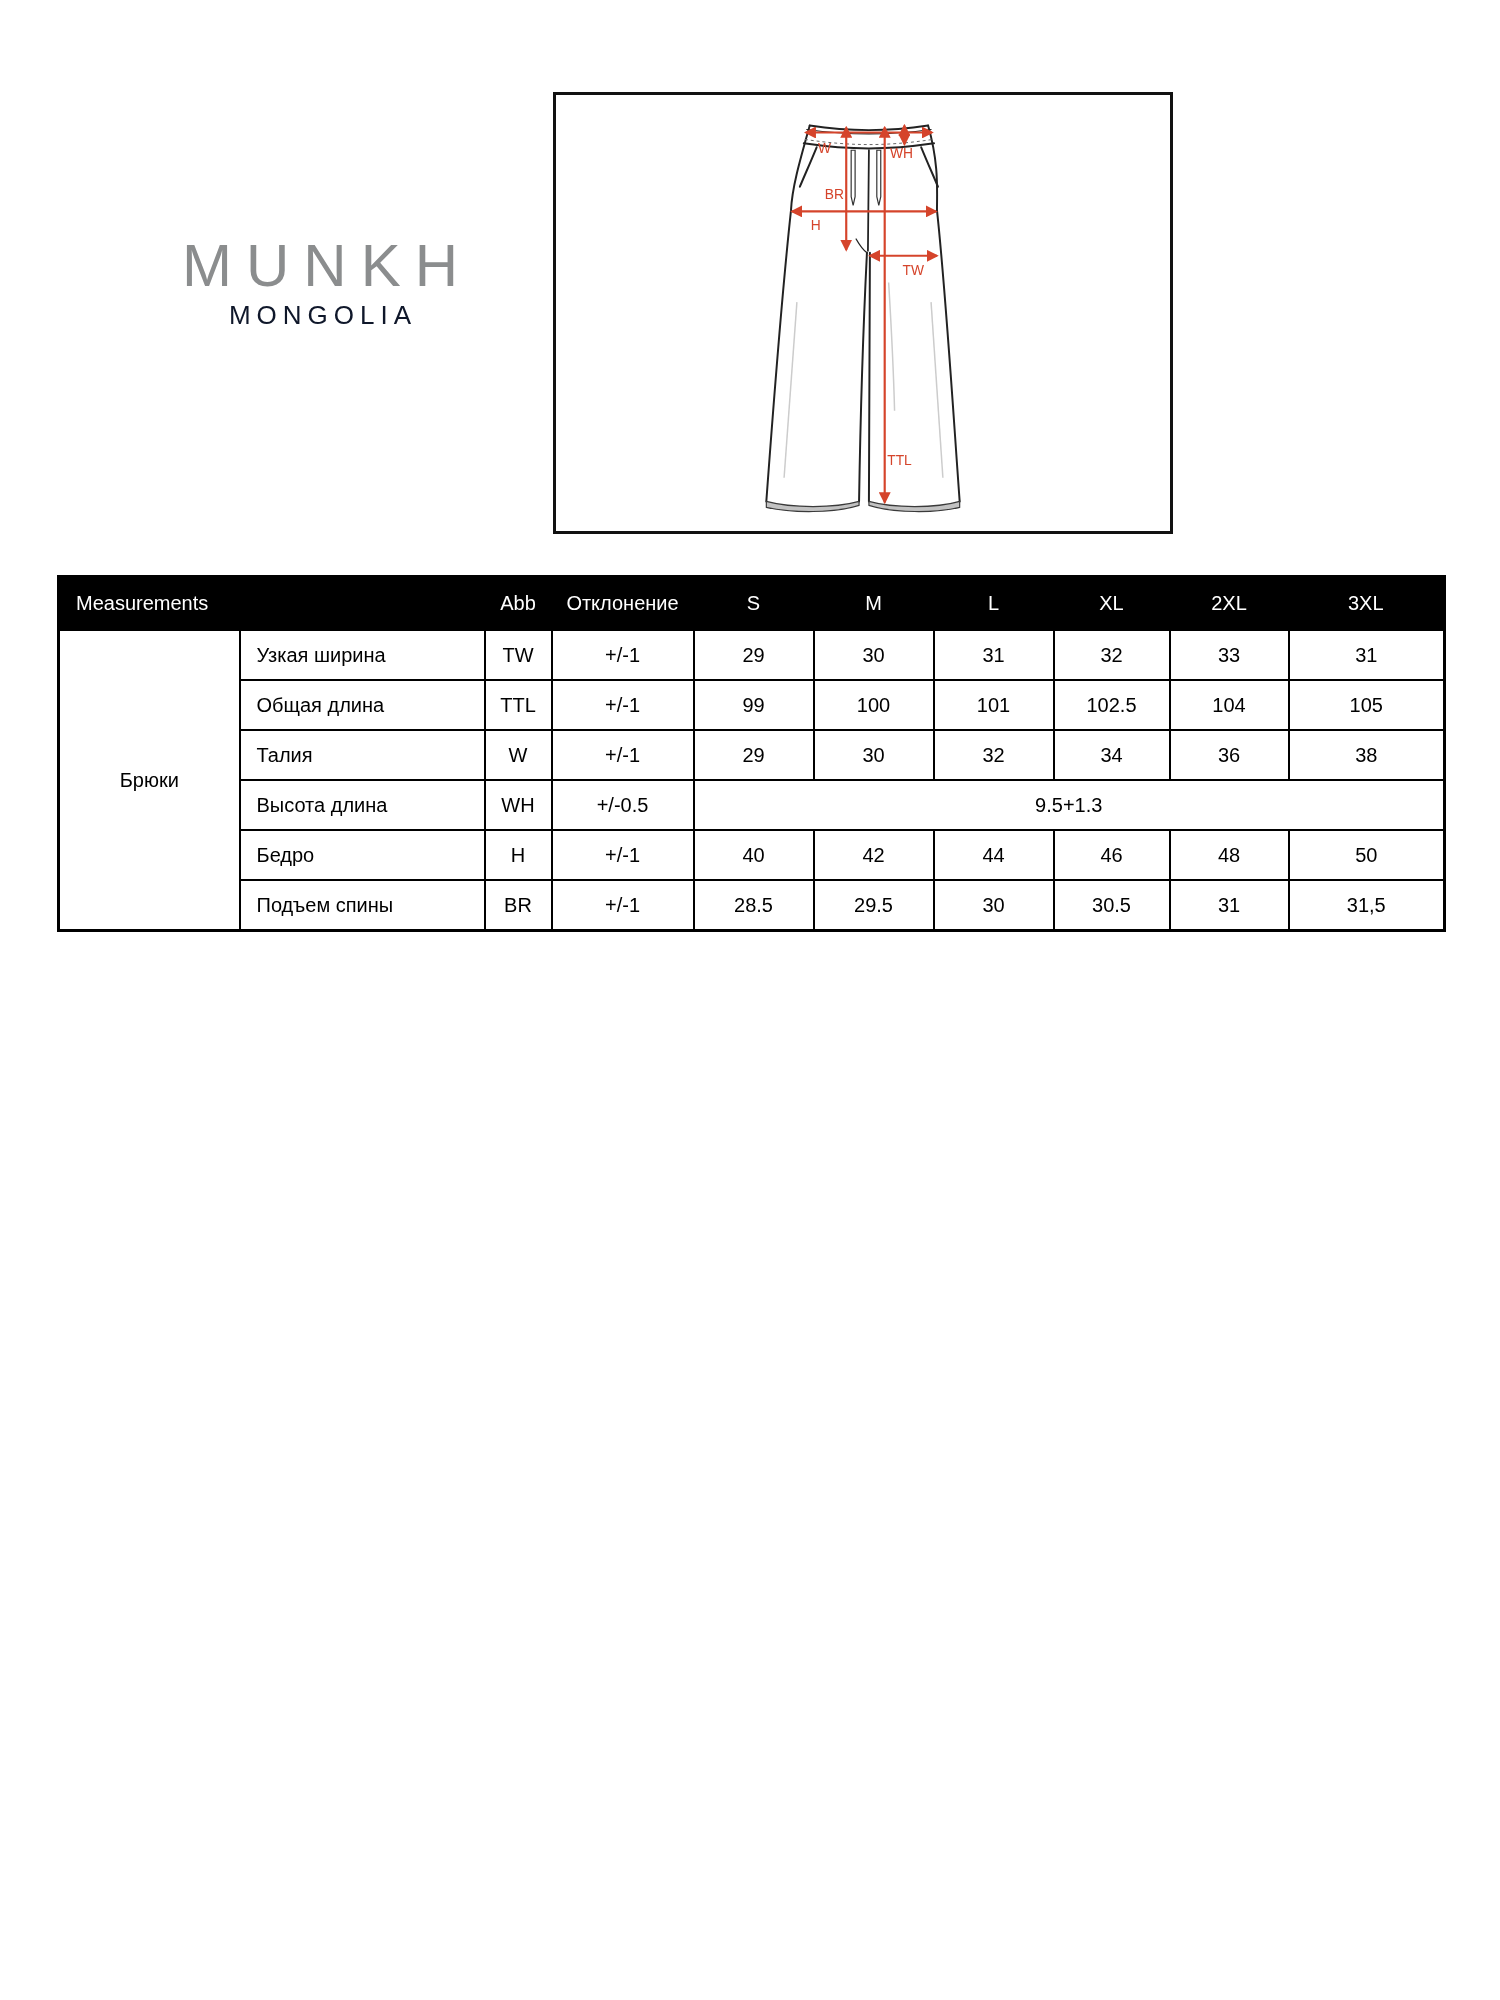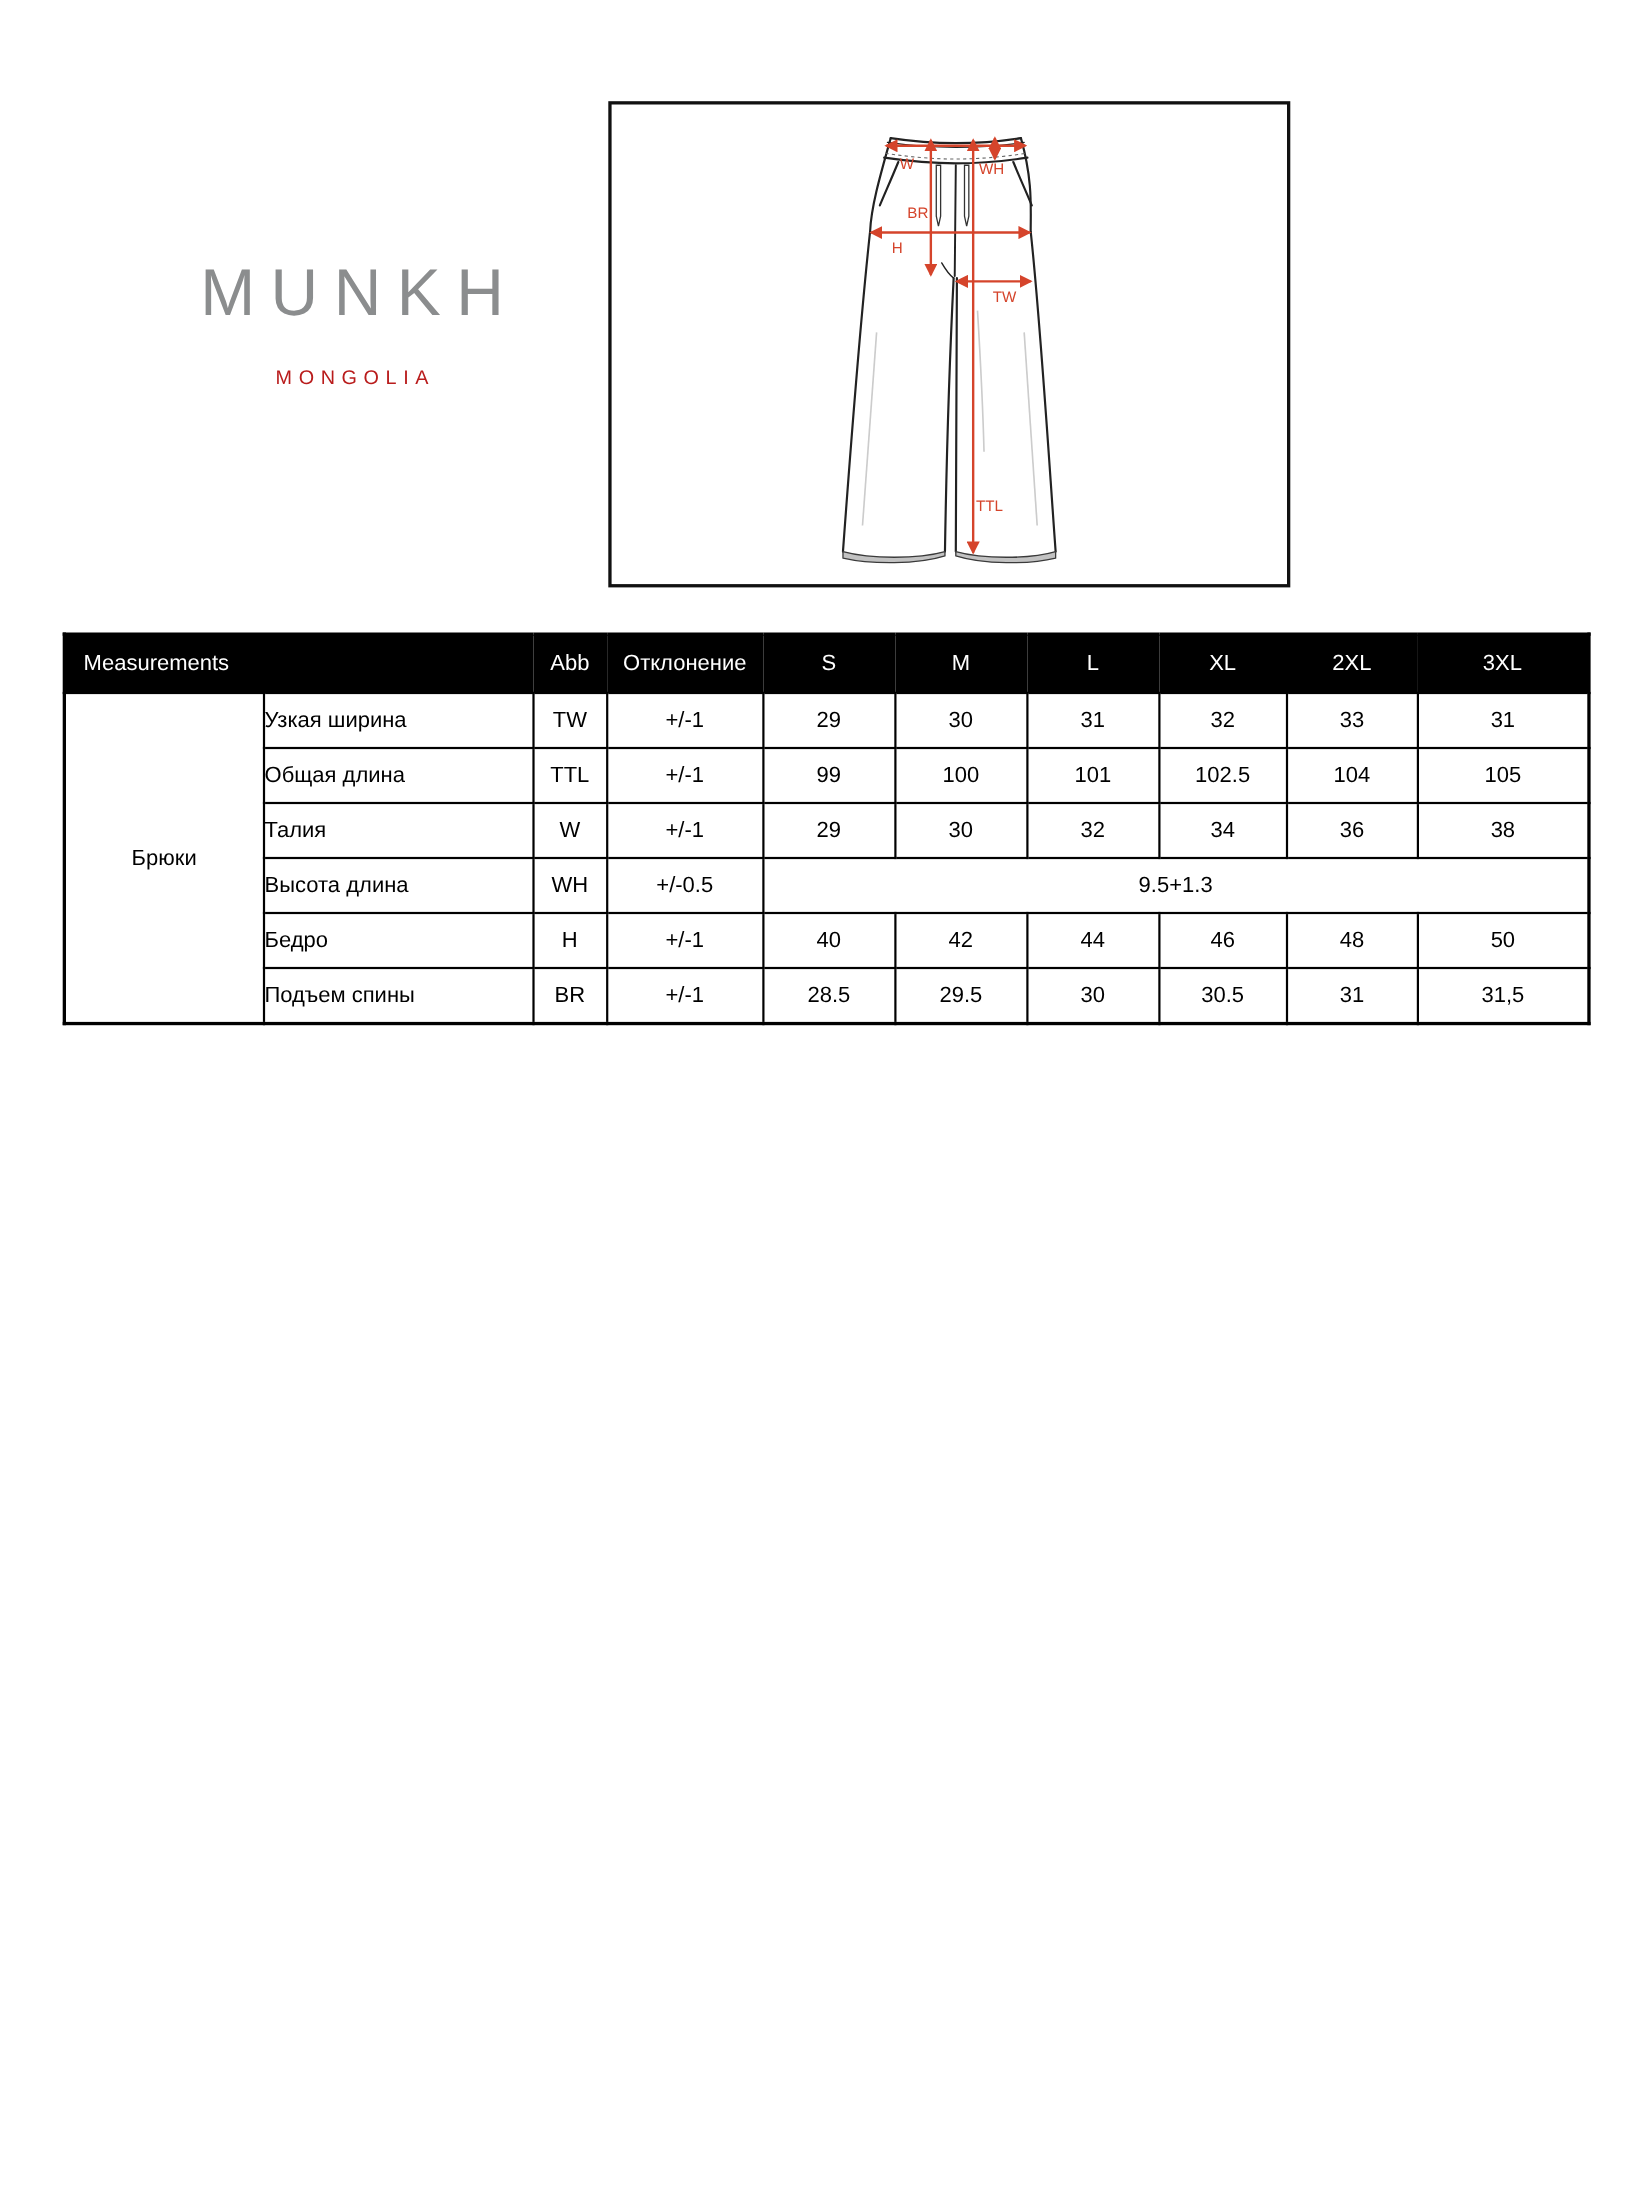--- a/index.html
+++ b/index.html
@@ -2,37 +2,37 @@
 <html><head>
 <meta charset="utf-8">
 <style>
   html,body{margin:0;padding:0;background:#ffffff;}
   .page{position:relative;width:1500px;height:2000px;background:#ffffff;overflow:hidden;
         font-family:"Liberation Sans", sans-serif;color:#000;}
 
   
   .logo{position:absolute;left:110px;top:236px;width:420px;text-align:center;}
   .brand{font-size:60px;line-height:1;letter-spacing:14px;margin-right:-14px;color:#8b8d8e;font-weight:400;}
-  .brand-sub{font-size:18px;letter-spacing:6px;margin-right:-6px;margin-top:37px;color:#b91c1c;font-weight:400;}
+  .brand-sub{font-size:26px;letter-spacing:6px;margin-right:-6px;margin-top:4px;color:#0f172a;font-weight:400;}
 
   
   .diagram{position:absolute;left:553px;top:92px;width:620px;height:442px;
            border:3px solid #111;box-sizing:border-box;background:#fff;}
   .diagram svg{display:block;width:100%;height:100%;}
   .mlabel{fill:#d5442b;font-size:14px;font-family:"Liberation Sans", sans-serif;text-anchor:middle;}
 
   
   .size-table{position:absolute;left:57px;top:575px;border-collapse:collapse;
               table-layout:fixed;width:1386px;border:3px solid #000;}
   .size-table th{background:#000;color:#fff;font-weight:400;font-size:20px;height:47px;
                  border:0;padding:2px;text-align:center;}
   .size-table th.h-meas{text-align:left;padding-left:16px;}
   .size-table td{border:2px solid #000;font-size:20px;height:48px;padding:0 4px;
                  text-align:center;vertical-align:middle;background:#fff;}
-  .size-table td.c-name{text-align:left;padding-left:0;}
+  .size-table td.c-name{text-align:left;padding-left:16px;}
   .size-table td.c-group{text-align:center;}
 </style>
 </head>
 <body>
 
 <div class="page">
 
   <div class="logo">
     <div class="brand">MUNKH</div>
     <div class="brand-sub">MONGOLIA</div>

